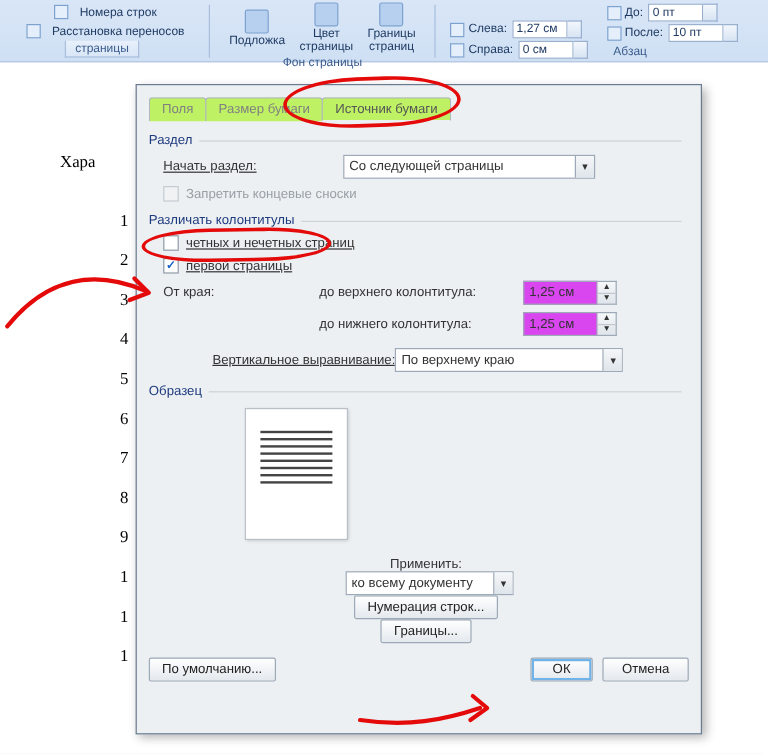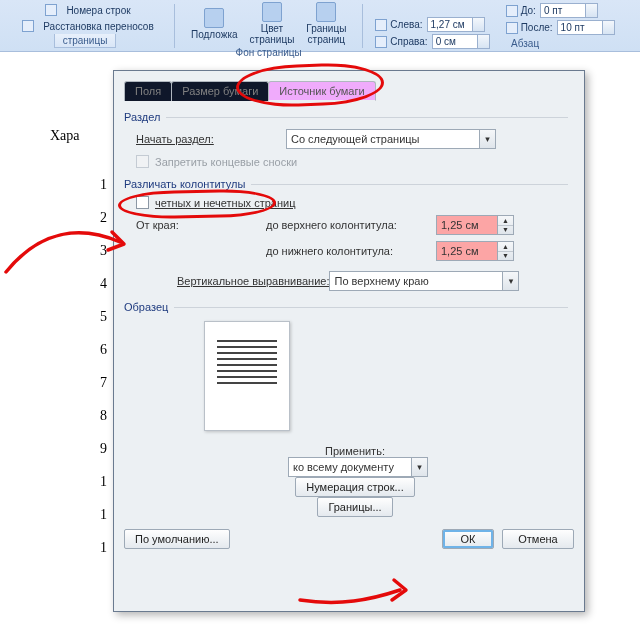--- a/index.html
+++ b/index.html
@@ -27,36 +27,36 @@
   
   .dialog { position:absolute; left:113px; top:70px; width:472px; height:542px; background:#ecf0f3; border:1px solid #6a7a8f; box-shadow:3px 3px 8px rgba(0,0,0,.3); }
   .titlebar { height:22px; background:linear-gradient(#5a7ba7,#3d5f8e); display:flex; align-items:center; justify-content:center; position:relative; color:#fff; font-size:12px;}
   .title-btns { position:absolute; right:4px; top:2px; display:flex; gap:3px;}
   .title-btn { width:20px; height:16px; border:1px solid #2a4569; background:linear-gradient(#7b9bc5,#4a6c9c); font-size:10px; color:#fff; display:flex; align-items:center; justify-content:center; border-radius:2px;}
   .title-btn.close { background:linear-gradient(#d86a5a,#b23524); border-color:#6e231a;}
   .dlg-body { padding:6px 10px 8px 10px; }
 
   .tabs { display:flex; margin-top:4px;}
   .tab { border:1px solid #b0b7bf; background:#f6f8fa; color:#5e5e5e; font-size:11px; padding:3px 10px; border-bottom:none; border-radius:3px 3px 0 0; margin-right:-1px;}
-  .tab.inactive { background:#0f172a; color:#808080;}
-  .tab.active { background:#f0abfc; color:#555; border-bottom:1px solid #ecf0f3; z-index:2; position:relative;}
+  .tab.inactive { background:#bef264; color:#808080;}
+  .tab.active { background:#bef264; color:#555; border-bottom:1px solid #ecf0f3; z-index:2; position:relative;}
 
   .group { margin-top:10px; }
   .group-title { color:#1f3b7f; font-size:11px; position:relative; padding-right:6px; display:flex; align-items:center;}
   .group-title .line { flex:1; height:1px; background:#cdd3da; margin-left:6px;}
   .row { display:flex; align-items:center; margin:6px 0 0 12px; font-size:11px; color:#333;}
   .row .label { min-width:150px;}
   .row .label u { text-decoration:underline;}
   .check { width:13px; height:13px; border:1px solid #8c98a5; background:#fff; margin-right:6px; display:inline-flex; align-items:center; justify-content:center; font-size:10px; color:#1262c7;}
   .check.disabled { background:#f0f2f4; border-color:#c4cbd3;}
   .check.checked::after { content:"✓"; font-weight:bold; font-size:10px; line-height:10px;}
   .combo { border:1px solid #9da9b6; background:#fff; height:20px; display:flex; align-items:center; padding:0 4px; font-size:11px; position:relative;}
   .combo .dd { position:absolute; right:0; top:0; width:16px; height:100%; border-left:1px solid #9da9b6; background:linear-gradient(#f5f7f9,#dfe5eb); display:flex; align-items:center; justify-content:center;}
   .combo .dd::after{content:"▾"; font-size:9px; color:#333;}
-  .num-input { border:1px solid #9da9b6; background:#fca5a5; height:20px; width:62px; padding:0 4px; font-size:11px; display:flex; align-items:center;}
+  .num-input { border:1px solid #9da9b6; background:#d946ef; height:20px; width:62px; padding:0 4px; font-size:11px; display:flex; align-items:center;}
   .spin-pair { display:flex;}
   .spin-v { width:16px; height:20px; border:1px solid #9da9b6; border-left:none; background:linear-gradient(#f5f7f9,#dfe5eb); display:flex; flex-direction:column;}
   .spin-v div{flex:1; display:flex; align-items:center; justify-content:center; font-size:7px; color:#333;}
   .spin-v div:first-child{border-bottom:1px solid #c0c7cf;}
   .btn { border:1px solid #9da9b6; background:linear-gradient(#fefefe,#e4e9ee); padding:3px 10px; font-size:11px; color:#222; border-radius:2px;}
   .btn.primary { box-shadow: 0 0 0 2px #6fb3e8 inset; }
 
   .preview { width:86px; height:110px; background:#fff; border:1px solid #b9c0c8; box-shadow:1px 1px 3px rgba(0,0,0,.2); margin:8px 0 0 80px; padding:14px 12px;}
   .preview .pl { height:2px; background:#444; margin:4px 0;}
 
@@ -190,20 +190,24 @@
     <div class="group">
       <div class="group-title">
           <span>Различать колонтитулы</span>
           <span class="line"></span>
         </div>
       <div class="row">
         <span class="check"></span>
         <span><u>четных и нечетных страниц</u></span>
       </div>
       <div class="row">
+        <span class="check checked"></span>
+        <span><u>первой страницы</u></span>
+      </div>
+      <div class="row">
         <span class="label" style="min-width:100px;">От края:</span>
         <span style="margin-left:30px; min-width:170px;"><span>до верхнего колонтитула:</span></span>
         <div class="spin-pair">
           <div class="num-input">1,25 см</div>
           <div class="spin-v">
               <div>▲</div>
               <div>▼</div>
             </div>
         </div>
       </div>

